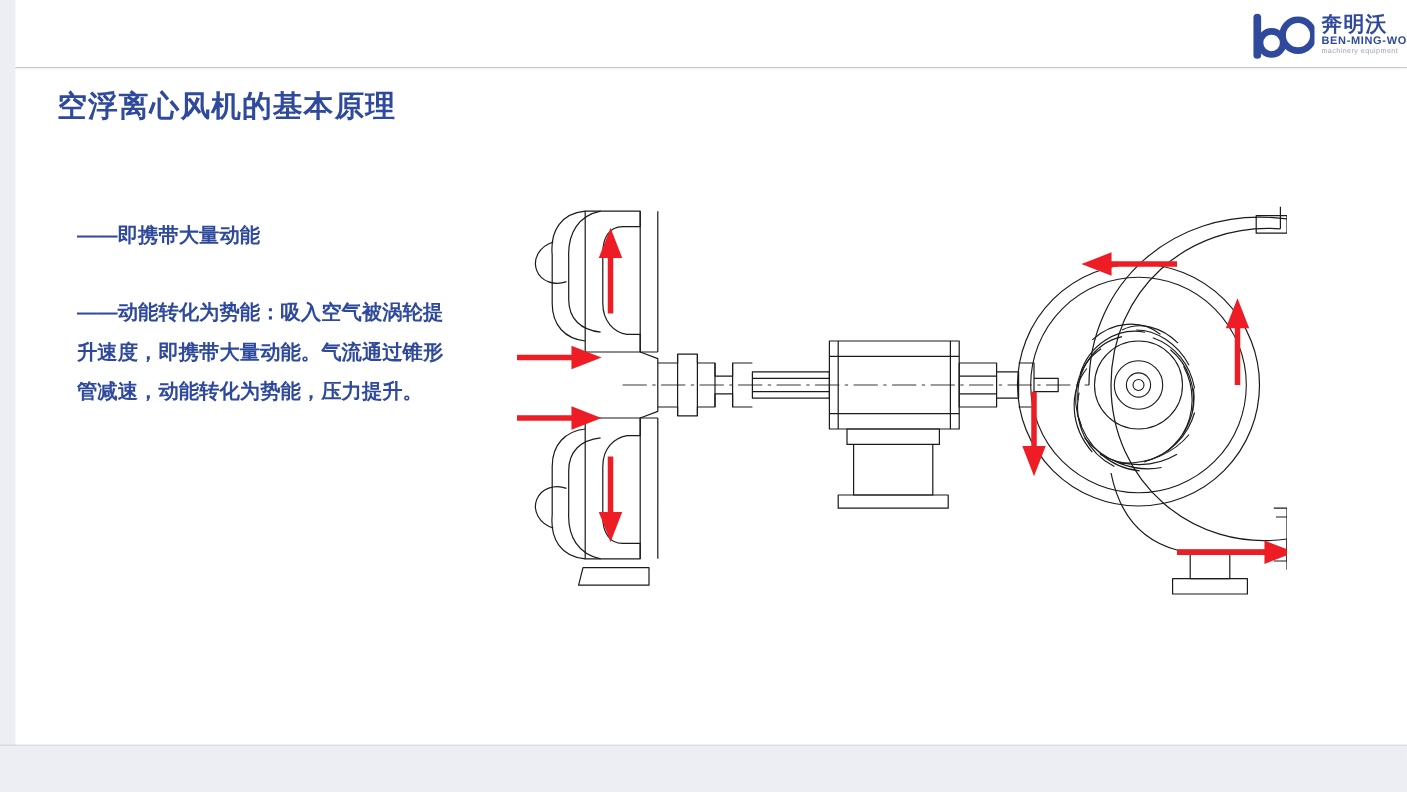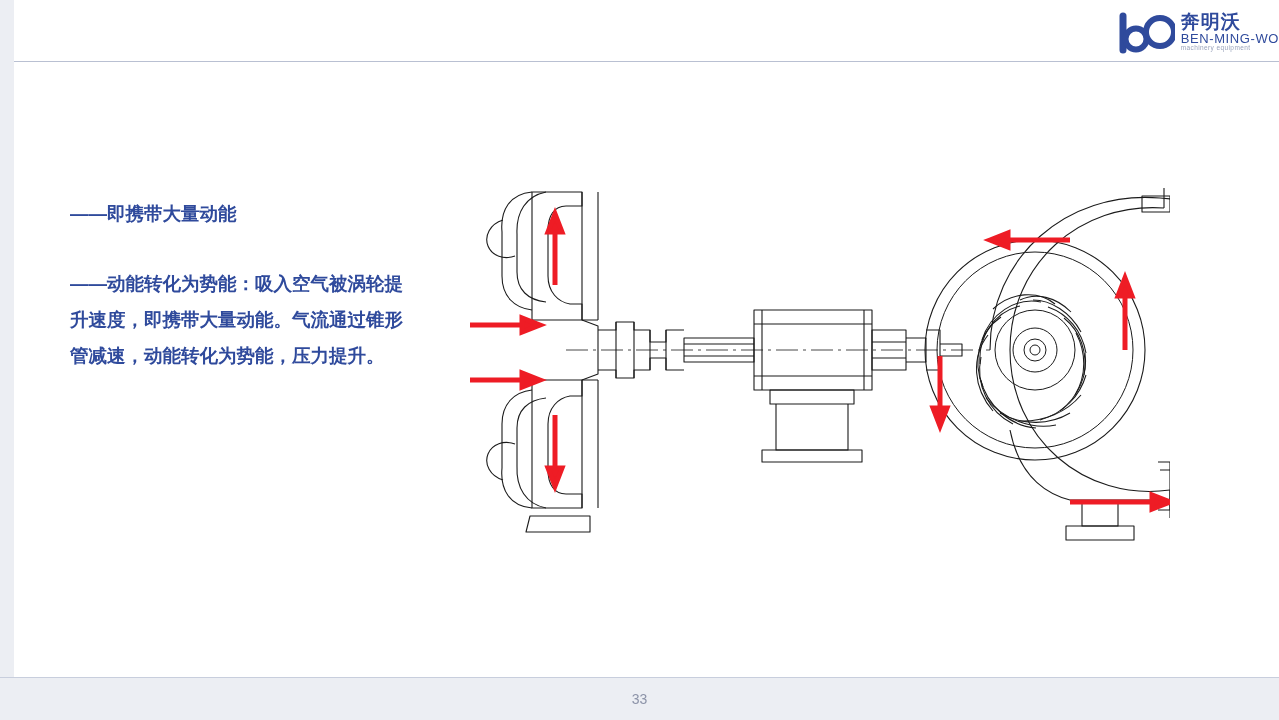--- a/index.html
+++ b/index.html
@@ -61,22 +61,22 @@
     line-height: 1.05;
   }
   .logo-cn {
     color: #2f4a9c;
     font-size: 19px;
     font-weight: bold;
     letter-spacing: 1px;
   }
   .logo-en {
     color: #2f4a9c;
-    font-size: 13px;
-    font-weight: normal;
+    font-size: 10px;
+    font-weight: bold;
     letter-spacing: 0.6px;
   }
   .logo-sub {
     color: #9aa3bb;
     font-size: 6.5px;
     letter-spacing: 0.4px;
   }
   .title {
     position: absolute;
     left: 52px;
@@ -163,20 +163,21 @@
         <circle cx="43" cy="20" r="14" stroke="#2f4a9c" stroke-width="6" fill="none"></circle>
       </svg>
     </div>
     <div class="logo-text">
       <div class="logo-cn">奔明沃</div>
       <div class="logo-en">BEN-MING-WO</div>
       <div class="logo-sub">machinery equipment</div>
     </div>
   </div>
 
+  <div class="title">空浮离心风机的基本原理</div>
 
   <div class="body-text">
     <p class="para">——即携带大量动能</p>
     <p class="para">——动能转化为势能：吸入空气被涡轮提升速度，即携带大量动能。气流通过锥形管减速，动能转化为势能，压力提升。</p>
   </div>
 
   <div class="figure">
     <svg width="700" height="375" viewBox="0 0 700 375">
       <rect x="0" y="0" width="700" height="375" fill="#ffffff"></rect>
       <g stroke="#1b1b1b" stroke-width="1.1" fill="none" stroke-linejoin="round">
@@ -282,16 +283,15 @@
         <polygon points="470,246 463,228 477,228"></polygon>
 
         <line x1="600" y1="322" x2="686" y2="322"></line>
         <polygon points="700,322 682,315 682,329"></polygon>
       </g>
     </svg>
   </div>
 
   <div class="footer-rule"></div>
   <div class="footer-bar">
-    <div class="page-num">33</div>
   </div>
 
 </div>
 
 </body></html>

